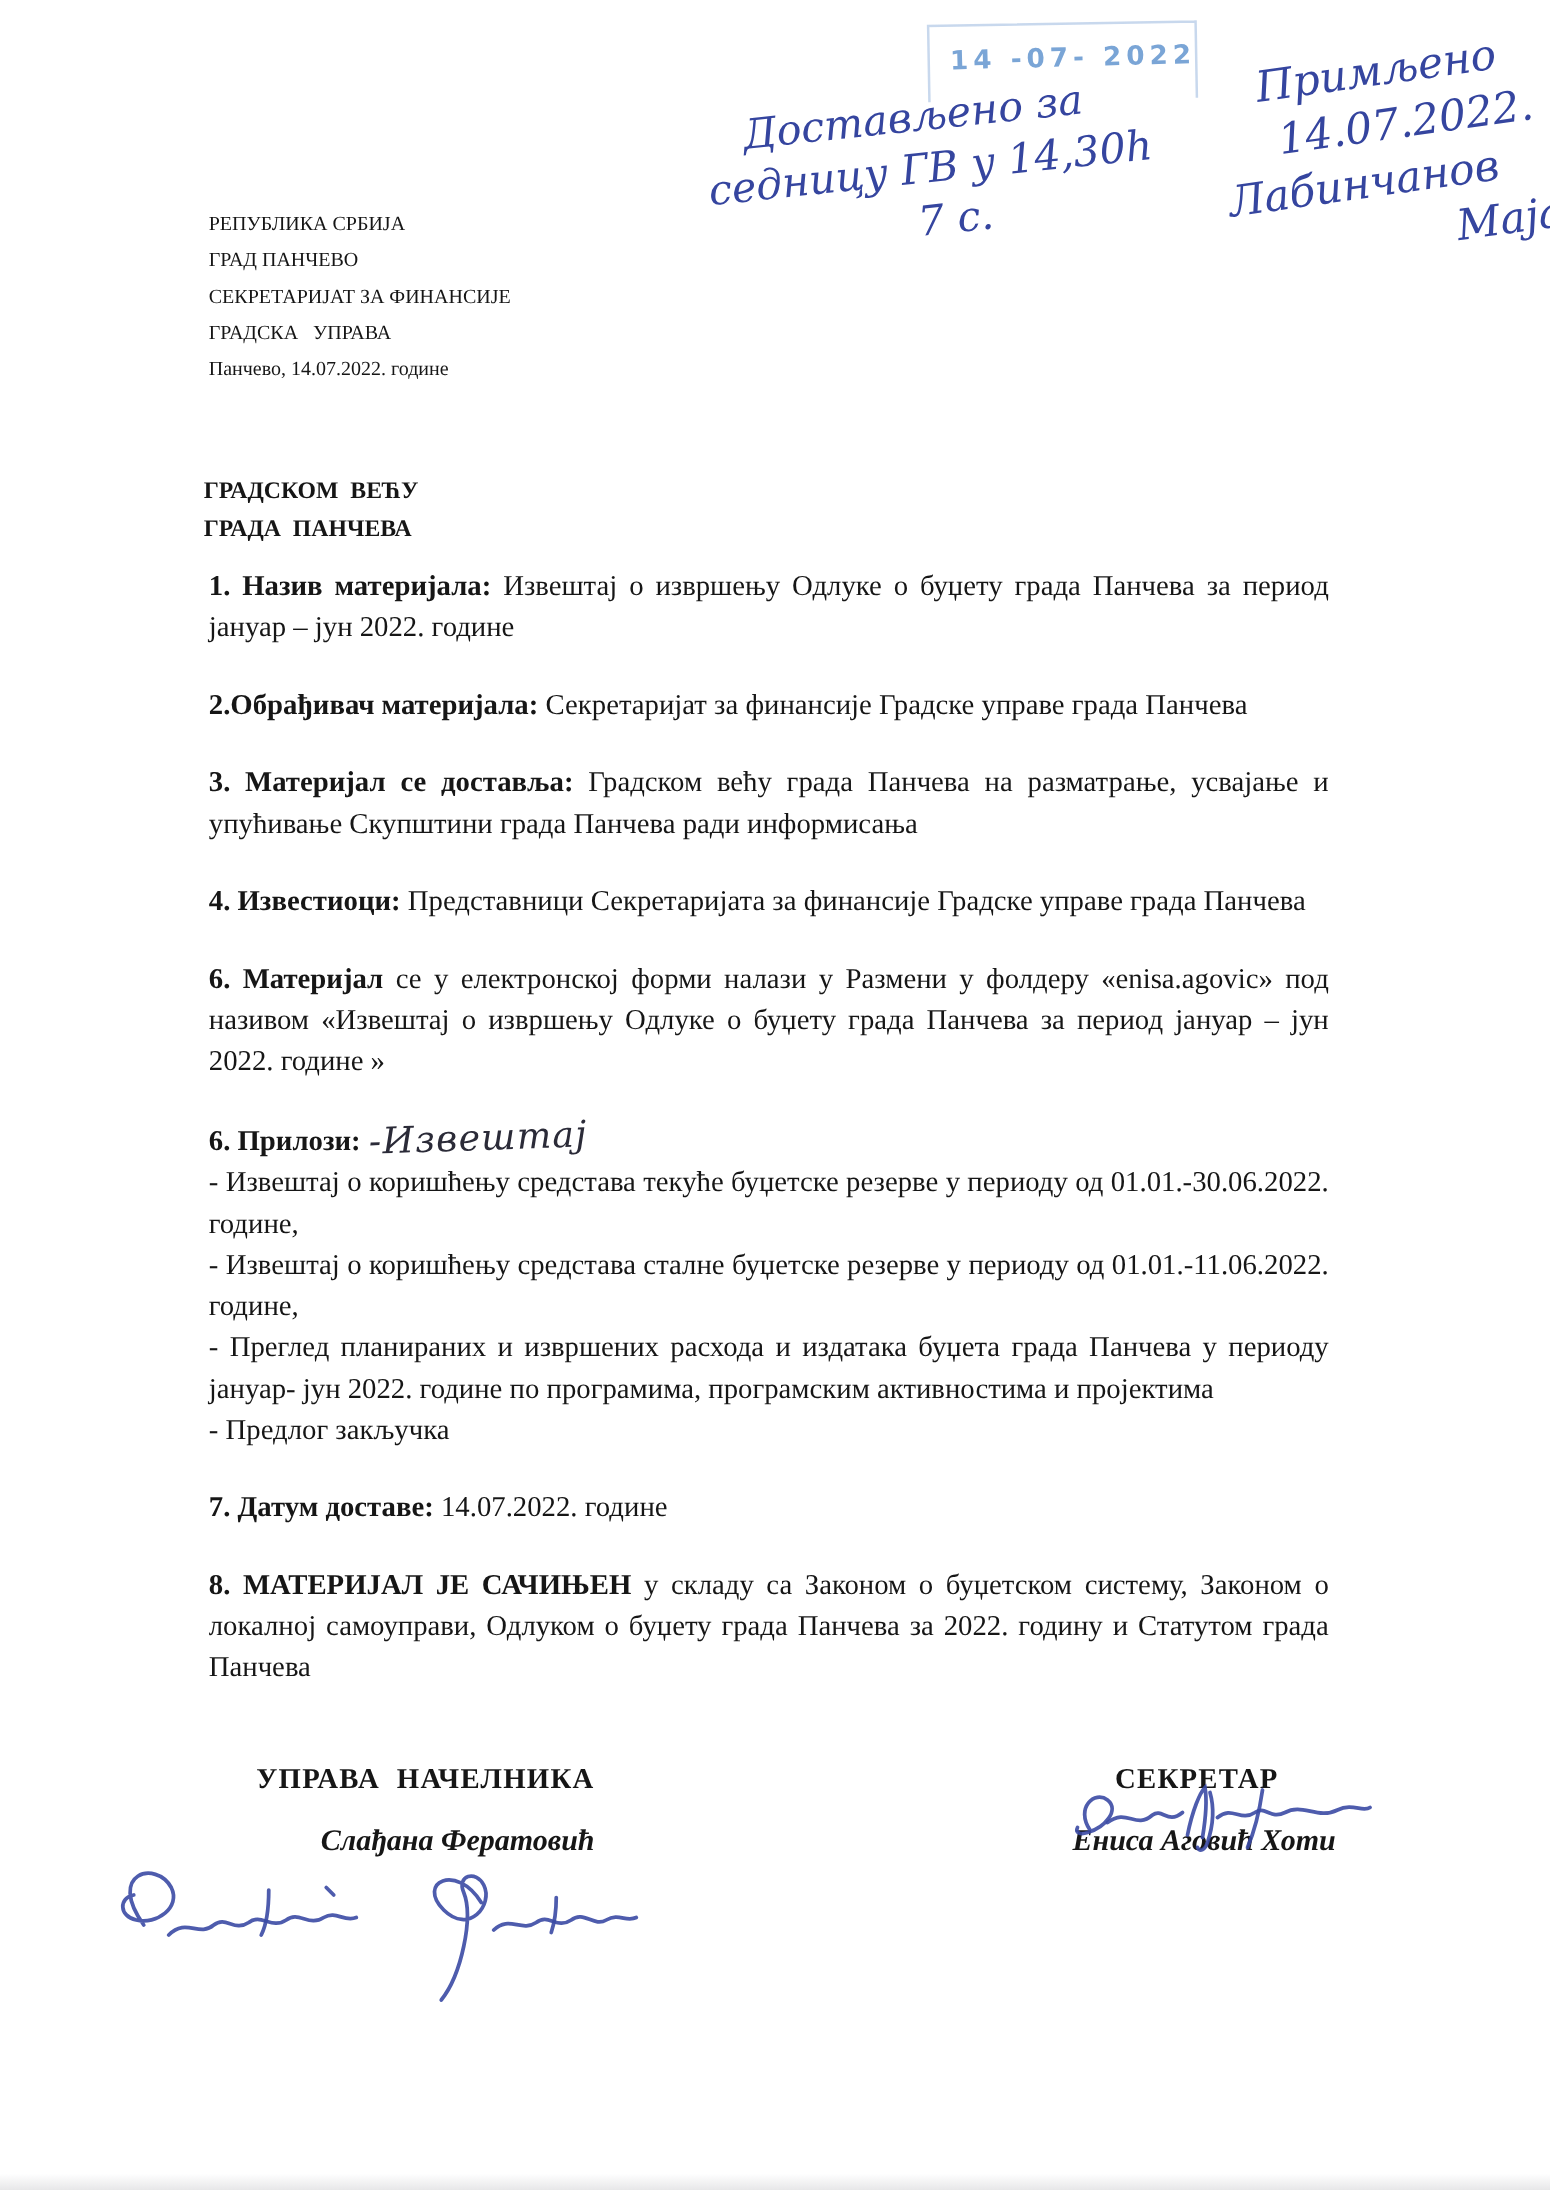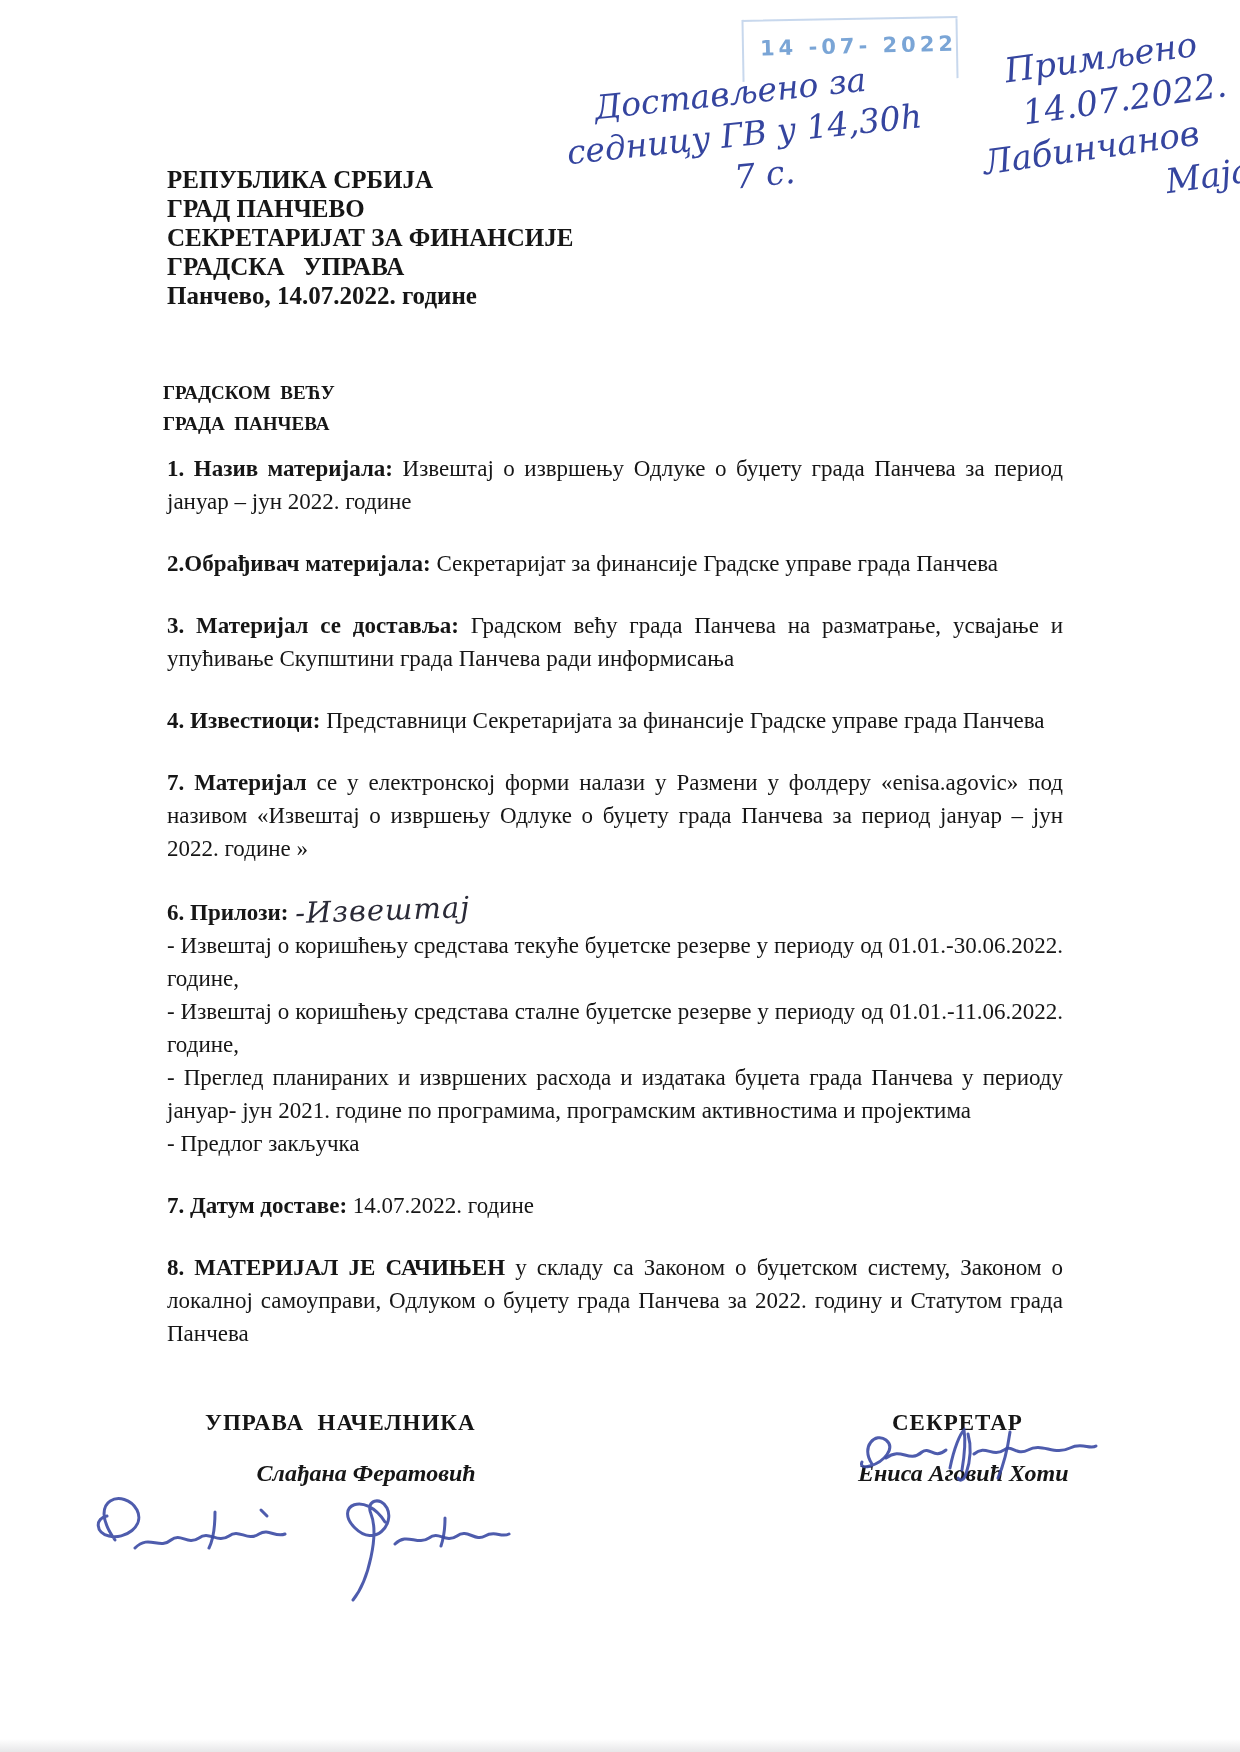--- a/index.html
+++ b/index.html
@@ -34,21 +34,21 @@
   .hw-right .l3 { margin-left:-6px; }
   .hw-right .l4 { margin-left:172px; }
   .hw-inline {
     display:inline-block; color:#2b2b38; font-style:italic;
     font-family:"DejaVu Serif",serif; font-size:29px;
     transform:rotate(-2deg); margin-left:6px; letter-spacing:1px;
   }
   
   .header {
     position:absolute; left:167px; top:165px;
-    font-weight:bold; font-size:25px; line-height:29px;
+    font-weight:normal; font-size:16px; line-height:29px;
   }
   .header div { white-space:pre; }
   .addressee {
     position:absolute; left:163px; top:377px;
     font-weight:bold; font-size:19px; line-height:31px;
   }
   .addressee div { white-space:pre; }
   .content {
     position:absolute; left:167px; top:452px; width:896px;
     font-size:23px; line-height:33px; text-align:justify;
@@ -102,27 +102,27 @@
   <div class="addressee">
     <div>ГРАДСКОМ  ВЕЋУ</div>
     <div>ГРАДА  ПАНЧЕВА</div>
   </div>
 
   <div class="content">
     <p class="para"><b>1. Назив материјала:</b> <span>Извештај о извршењу Одлуке о буџету града Панчева за период јануар – јун 2022. године</span></p>
     <p class="para"><b>2.Обрађивач материјала:</b> <span>Секретаријат за финансије Градске управе града Панчева</span></p>
     <p class="para"><b>3. Материјал се доставља:</b> <span>Градском већу града Панчева на разматрање, усвајање и упућивање Скупштини града Панчева ради информисања</span></p>
     <p class="para"><b>4. Известиоци:</b> <span>Представници Секретаријата за финансије Градске управе града Панчева</span></p>
-    <p class="para"><b>7. Материјал</b> <span>се у електронској форми налази у Размени у фолдеру «enisa.agovic» под називом «Извештај о извршењу Одлуке о буџету града Панчева за период јануар – јун 2022. године »</span></p>
+    <p class="para"><b>6. Материјал</b> <span>се у електронској форми налази у Размени у фолдеру «enisa.agovic» под називом «Извештај о извршењу Одлуке о буџету града Панчева за период јануар – јун 2022. године »</span></p>
 
     <div class="att-block">
       <div><b>6. Прилози:</b><span class="hw-inline">-Извештај</span></div>
       <div class="bullet">- Извештај о коришћењу средстава текуће буџетске резерве у периоду од 01.01.-30.06.2022. године,</div>
       <div class="bullet">- Извештај о коришћењу средстава сталне буџетске резерве у периоду од 01.01.-11.06.2022. године,</div>
-      <div class="bullet">- Преглед планираних и извршених расхода и издатака буџета града Панчева у периоду јануар- јун 2021. године по програмима, програмским активностима и пројектима</div>
+      <div class="bullet">- Преглед планираних и извршених расхода и издатака буџета града Панчева у периоду јануар- јун 2022. године по програмима, програмским активностима и пројектима</div>
       <div class="bullet">- Предлог закључка</div>
     </div>
 
     <p class="para"><b>7. Датум доставе:</b> <span>14.07.2022. године</span></p>
     <p class="para"><b>8. МАТЕРИЈАЛ ЈЕ САЧИЊЕН</b>  <span>у складу са Законом о буџетском систему, Законом о локалној самоуправи, Одлуком о буџету града Панчева за 2022. годину и Статутом града Панчева</span></p>
   </div>
 
   <div class="sig-left">
     <div class="sig-title">УПРАВА  НАЧЕЛНИКА</div>
     <div class="sig-name">Слађана Фератовић</div>

